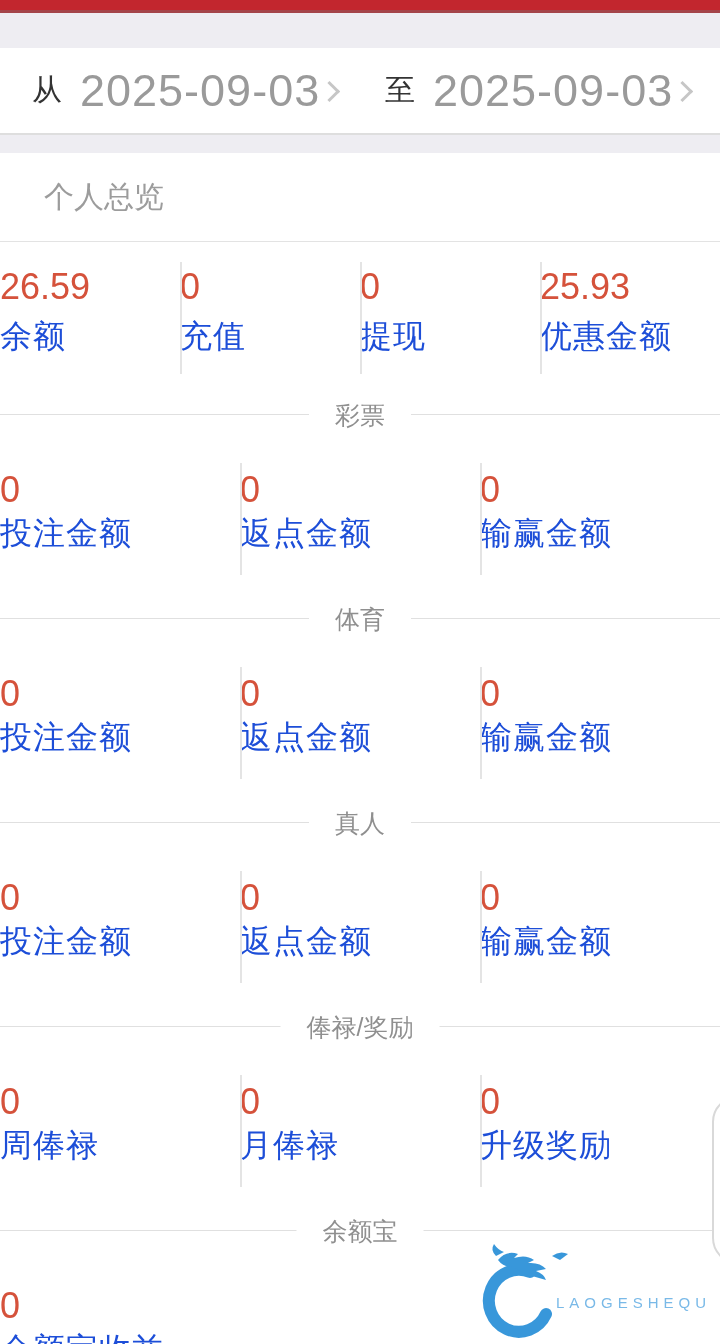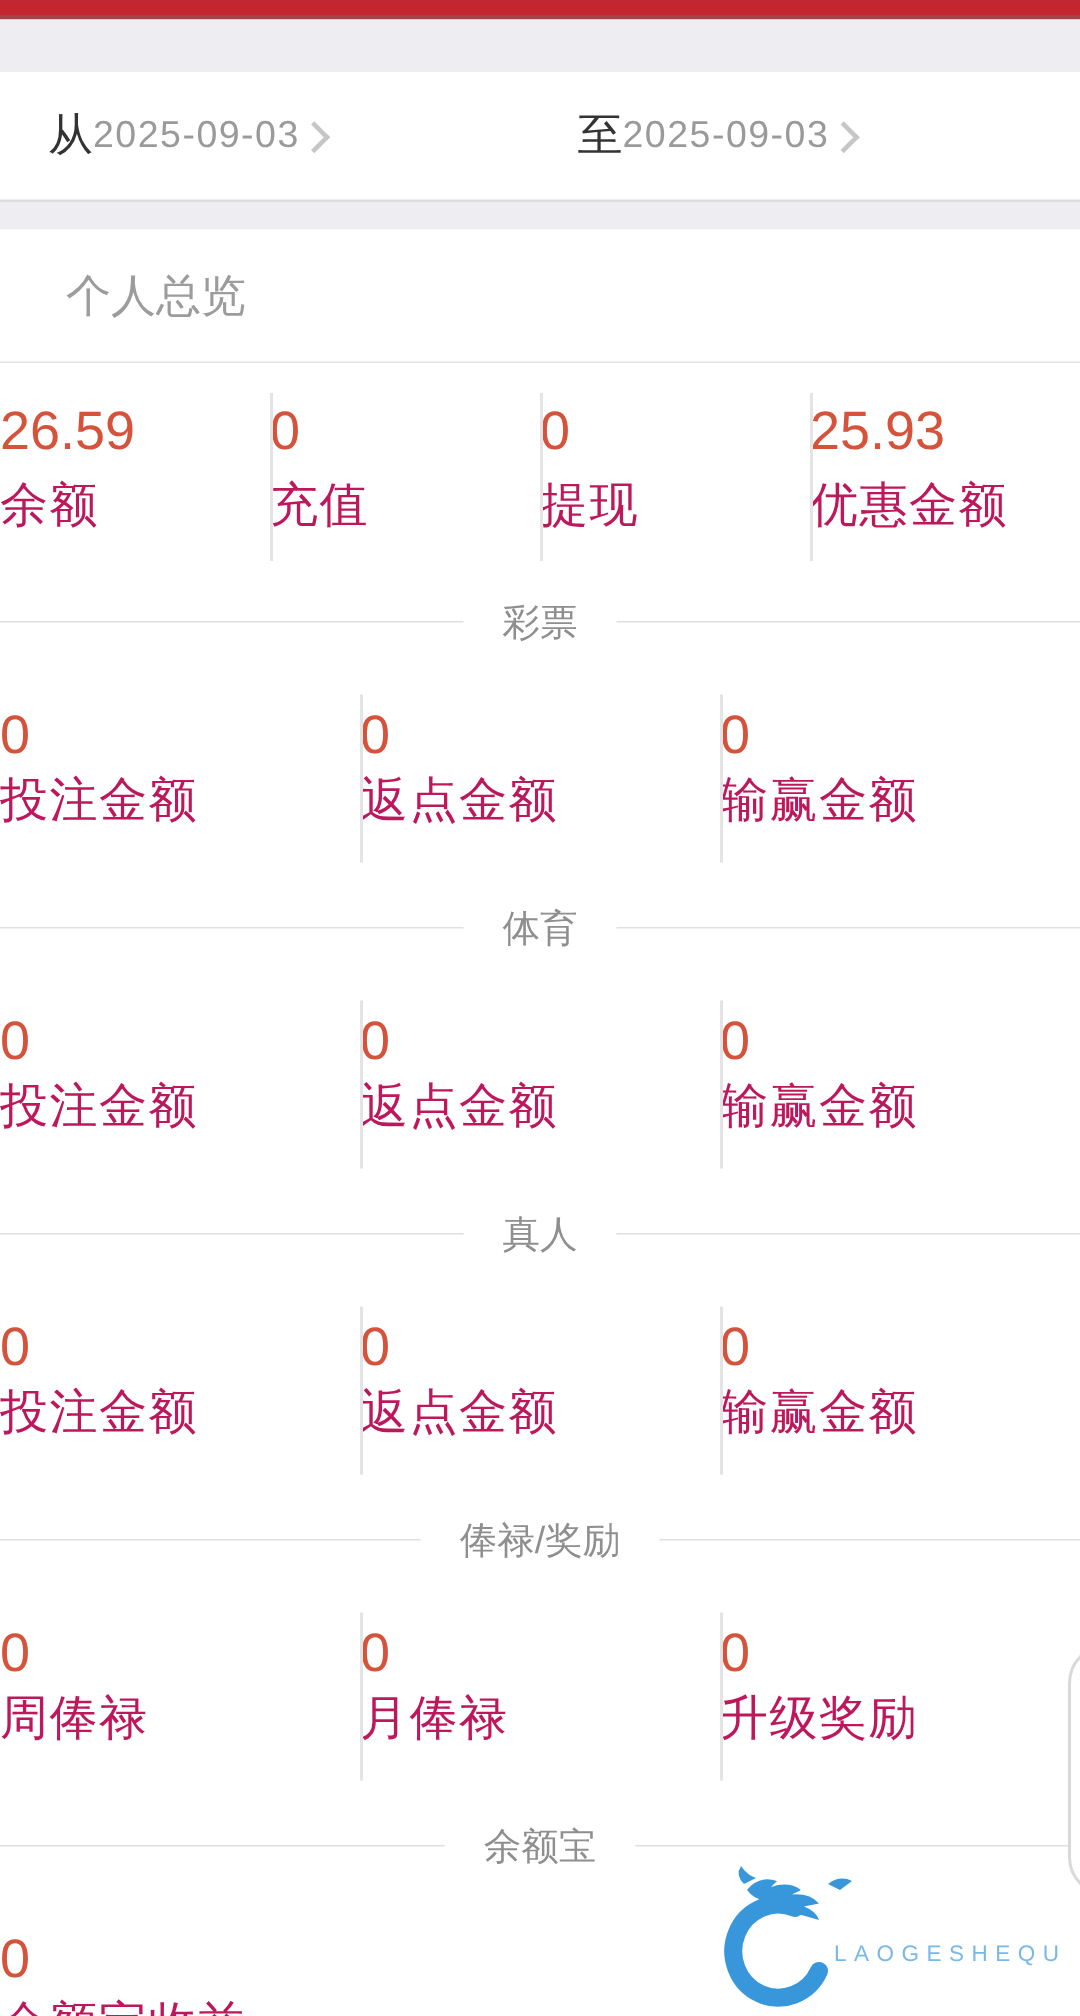--- a/index.html
+++ b/index.html
@@ -8,42 +8,42 @@
   .screen { position:relative; width:720px; height:1344px; overflow:hidden; background:#fff; }
 
   .topbar { height:13px; background:linear-gradient(#c2262e 76%, #a4444a 76%); }
   .strip  { height:35px; background:#eeedf2; }
 
   .date-row { position:relative; height:87px; background:#fff; border-bottom:2px solid #dedede; }
   .date-group { position:absolute; top:0; height:100%; display:flex; align-items:center; cursor:pointer; }
   .date-group.from { left:32px; }
   .date-group.to   { left:385px; }
   .date-label { font-size:30px; color:#333; }
-  .date-value { font-size:25px; color:#9a9a9a; margin-left:0; letter-spacing:1px; }
+  .date-value { font-size:45px; color:#9a9a9a; margin-left:18px; letter-spacing:1px; }
   .chevron { width:15px; height:15px; border-top:3px solid #c6c6c6; border-right:3px solid #c6c6c6;
              transform:rotate(45deg); margin-left:2px; margin-top:2px; }
 
   .strip2 { height:18px; background:#eeedf2; }
 
   .overview-title { height:88px; display:flex; align-items:center; padding-left:44px;
                     font-size:30px; color:#9c9c9c; background:#fff; }
   .hairline { border-top:1px solid #e3e3e3; }
 
   .stats-row { display:flex; background:#fff; }
   .stats-row.r4 { height:145px; }
   .stats-row.r3 { height:148px; }
   .stat-cell { position:relative; flex:1; display:flex; flex-direction:column; align-items:flex-start; }
   .r4 .stat-cell { padding-top:24px; }
   .r3 .stat-cell { padding-top:26px; }
   .stat-cell + .stat-cell::before { content:""; position:absolute; left:0; top:20px;
                                     height:112px; border-left:2px solid #e4e4e4; }
   .stat-value { font-size:36px; line-height:42px; color:#d5523b; }
   .r4 .stat-label { margin-top:8px; }
   .r3 .stat-label { margin-top:2px; }
-  .stat-label { font-size:32px; line-height:40px; color:#be185d; font-weight:500; letter-spacing:1px; }
+  .stat-label { font-size:32px; line-height:40px; color:#1d4ed8; font-weight:500; letter-spacing:1px; }
 
   .section-header { position:relative; height:56px; background:#fff; }
   .section-header .rule { position:absolute; left:0; right:0; top:27px; border-top:1px solid #e0e0e0; }
   .section-header .title { position:absolute; left:50%; top:50%; transform:translate(-50%,-50%);
                            background:#fff; padding:0 26px; font-size:25px; color:#8f8f8f;
                            white-space:nowrap; }
 
   .watermark { position:absolute; left:468px; top:1242px; width:252px; height:100px; opacity:.93; }
   .wm-cn { position:absolute; left:52px; top:18px; font-size:44px; font-weight:bold;
            color:#1e87d5; letter-spacing:2px; white-space:nowrap;

